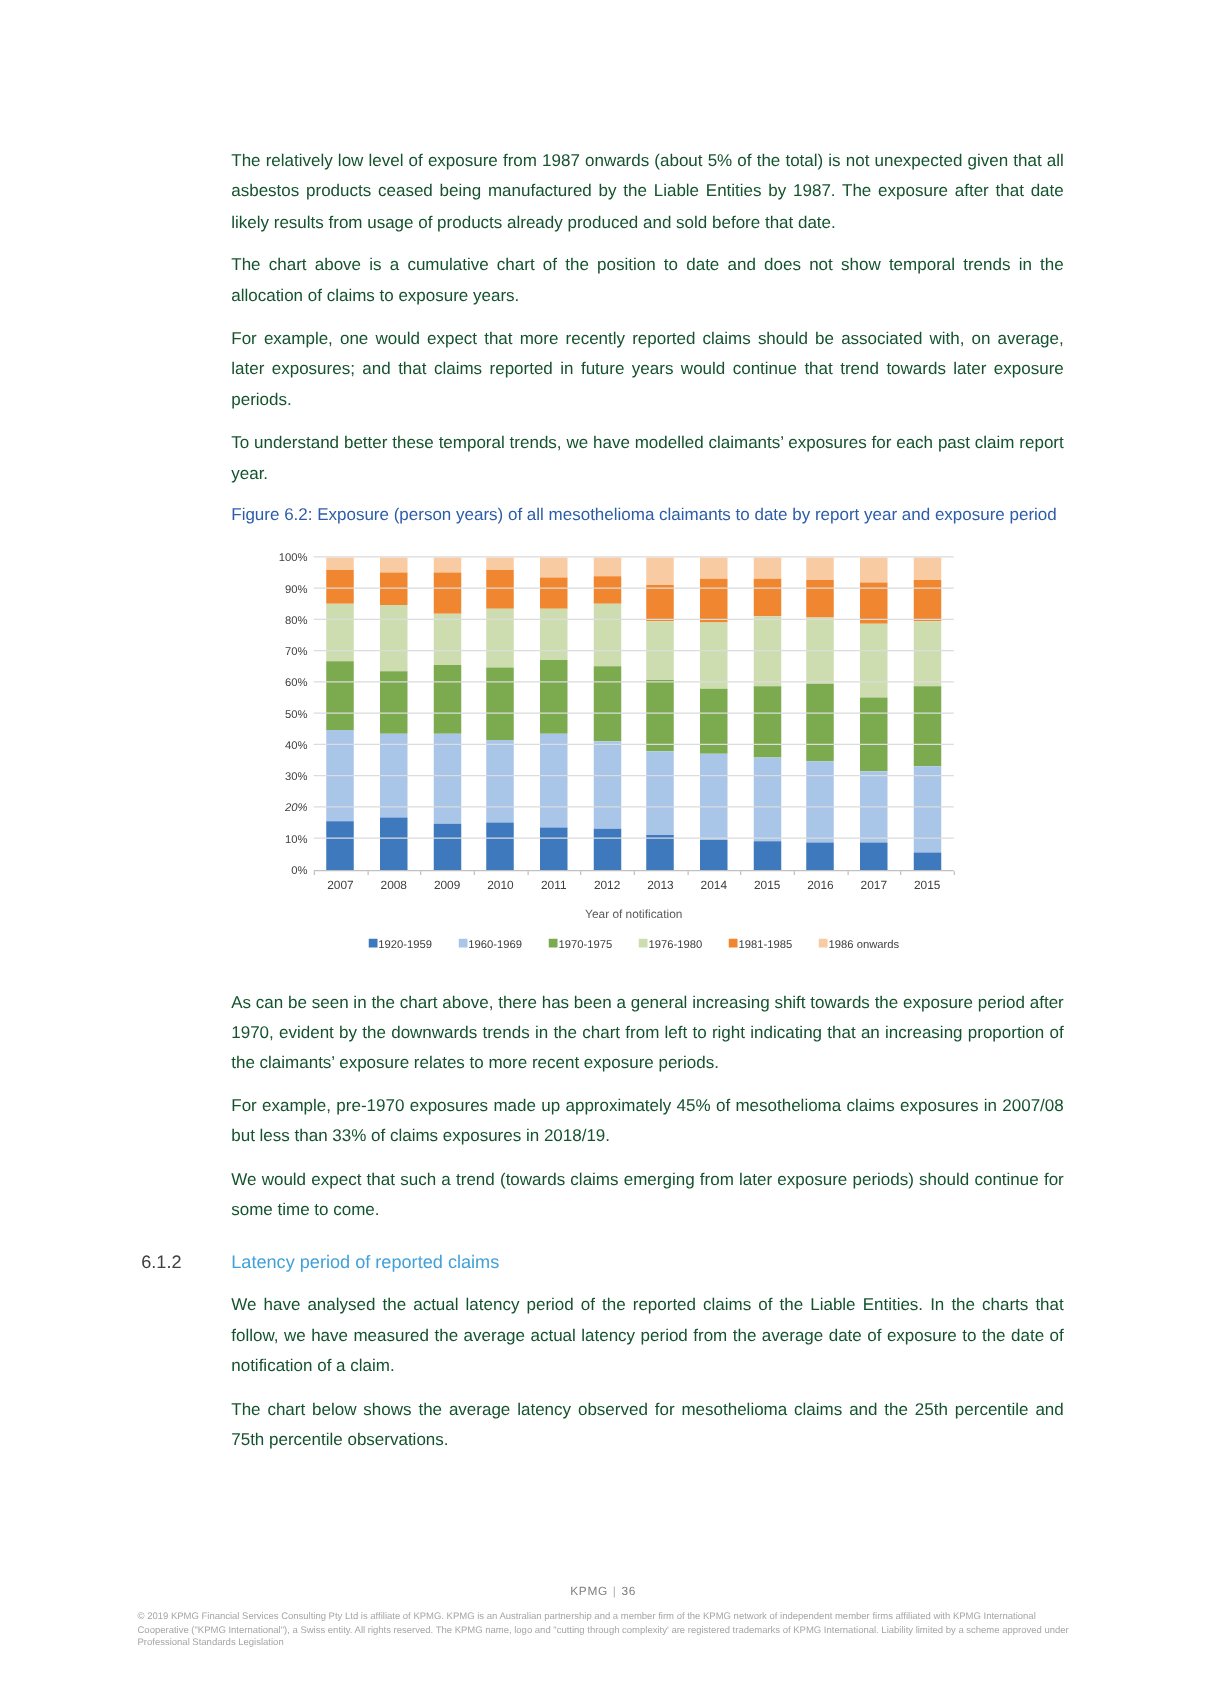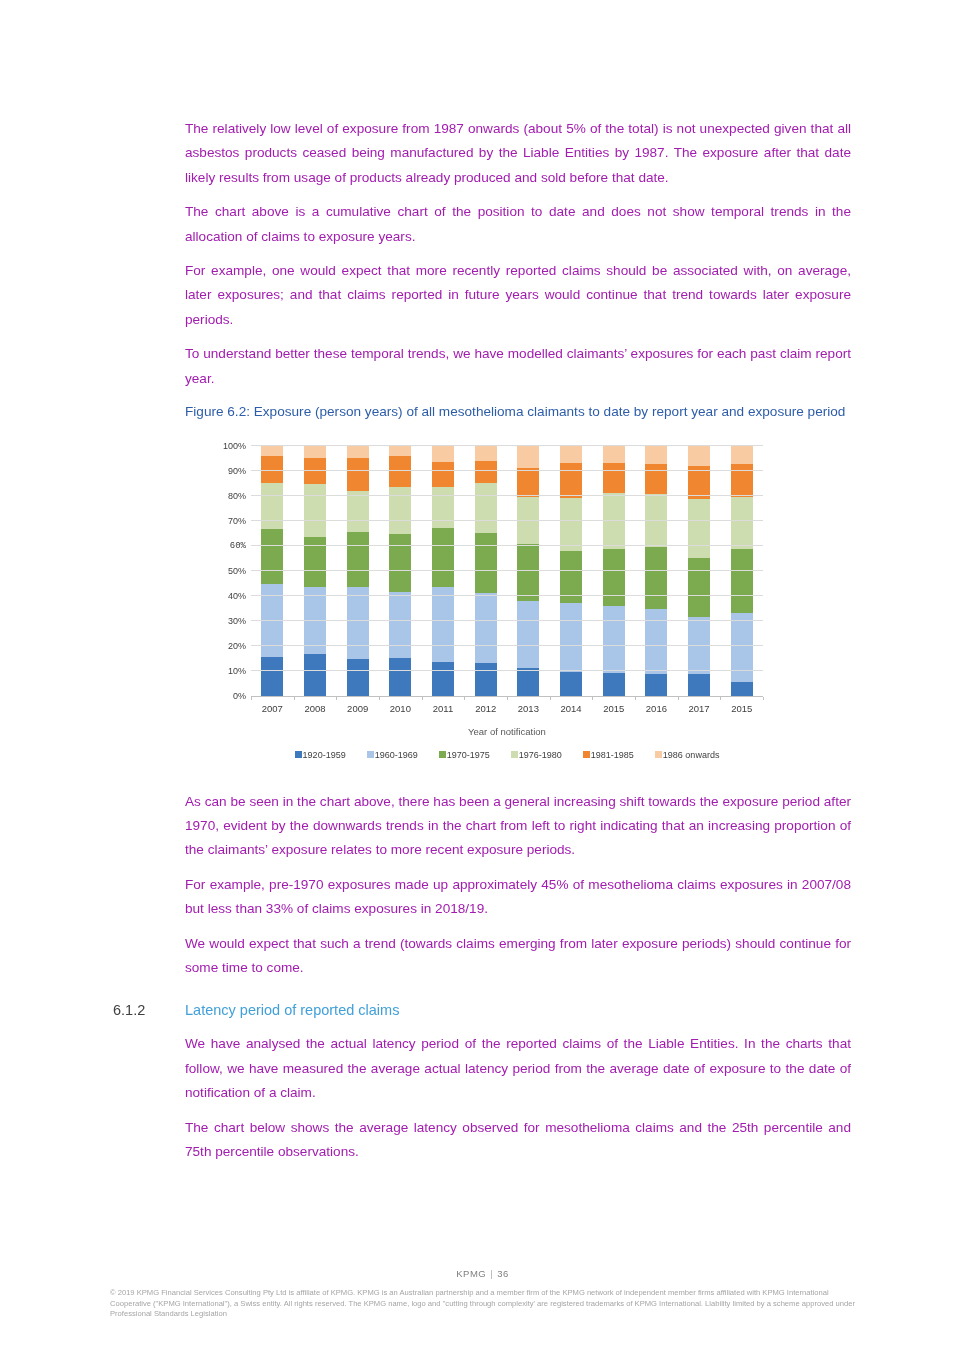--- a/index.html
+++ b/index.html
@@ -15,21 +15,21 @@
   .content {
     position:absolute;
     left:185px; top:117px;
     width:666px;
   }
   .para {
     font-size:13.6px;
     line-height:24.4px;
     text-align:justify;
     margin:0 0 10px 0;
-    color:#a21caf;
+    color:#14532d;
   }
   .fig-caption {
     color:#2d5da9;
     font-size:13.6px;
     line-height:19.5px;
     margin:11px 0 0 0;
   }
   
   .chart {
     margin:24px 0 30px 33px;
@@ -157,25 +157,25 @@
     <p class="para">For example, one would expect that more recently reported claims should be associated with, on average, later exposures; and that claims reported in future years would continue that trend towards later exposure periods.</p>
     <p class="para">To understand better these temporal trends, we have modelled claimants’ exposures for each past claim report year.</p>
 
     <p class="fig-caption">Figure 6.2: Exposure (person years) of all mesothelioma claimants to date by report year and exposure period</p>
 
     <div class="chart">
       <div class="chart-main">
         <div class="y-axis">
             <span style="bottom: 0%;">0%</span>
             <span style="bottom: 10%;">10%</span>
-            <span style="bottom: 20%;">20%</span>
+            <span style="bottom: 20%; font-style: italic;">20%</span>
             <span style="bottom: 30%;">30%</span>
             <span style="bottom: 40%;">40%</span>
             <span style="bottom: 50%;">50%</span>
-            <span style="bottom: 60%; font-family: Liberation Mono, monospace;">60%</span>
+            <span style="bottom: 60%;">60%</span>
             <span style="bottom: 70%;">70%</span>
             <span style="bottom: 80%;">80%</span>
             <span style="bottom: 90%; padding-left: 31px;">90%</span>
             <span style="bottom: 100%;">100%</span>
           </div>
         <div class="plot">
           <div class="bars">
               <div class="bar">
                 <div class="seg" style="height: 15.5%; background: rgb(62, 120, 189);"></div>
                 <div class="seg" style="height: 29%; background: rgb(169, 198, 232);"></div>

